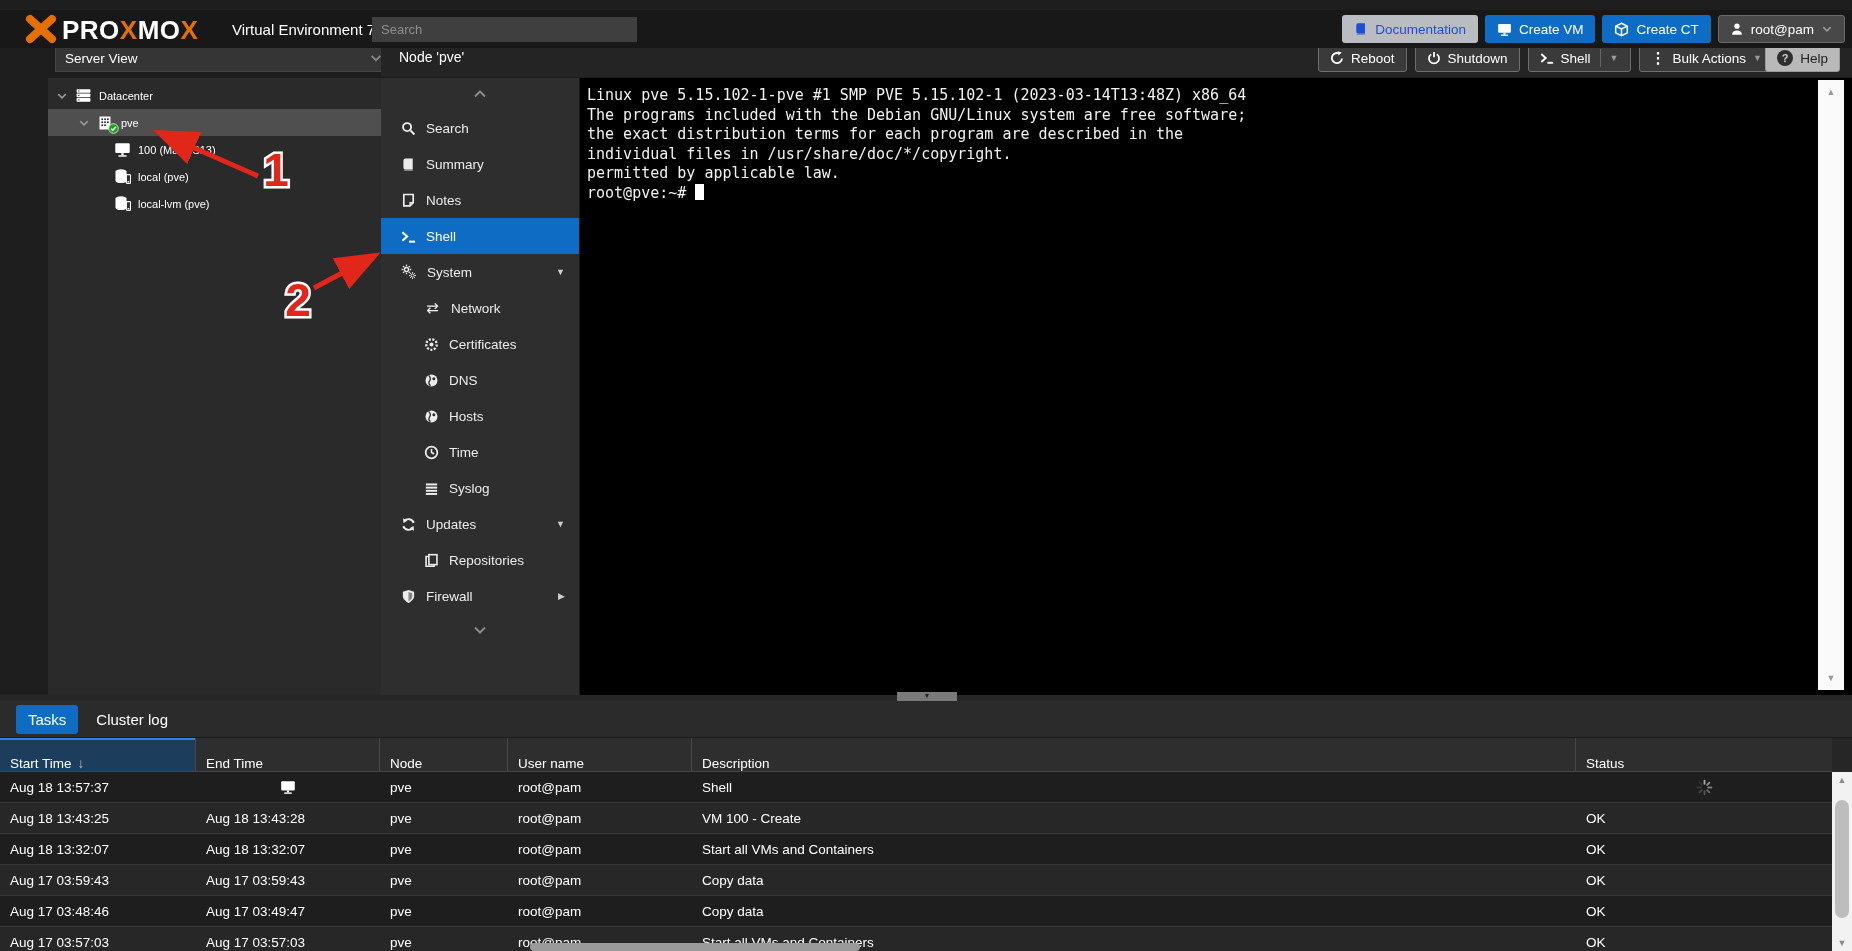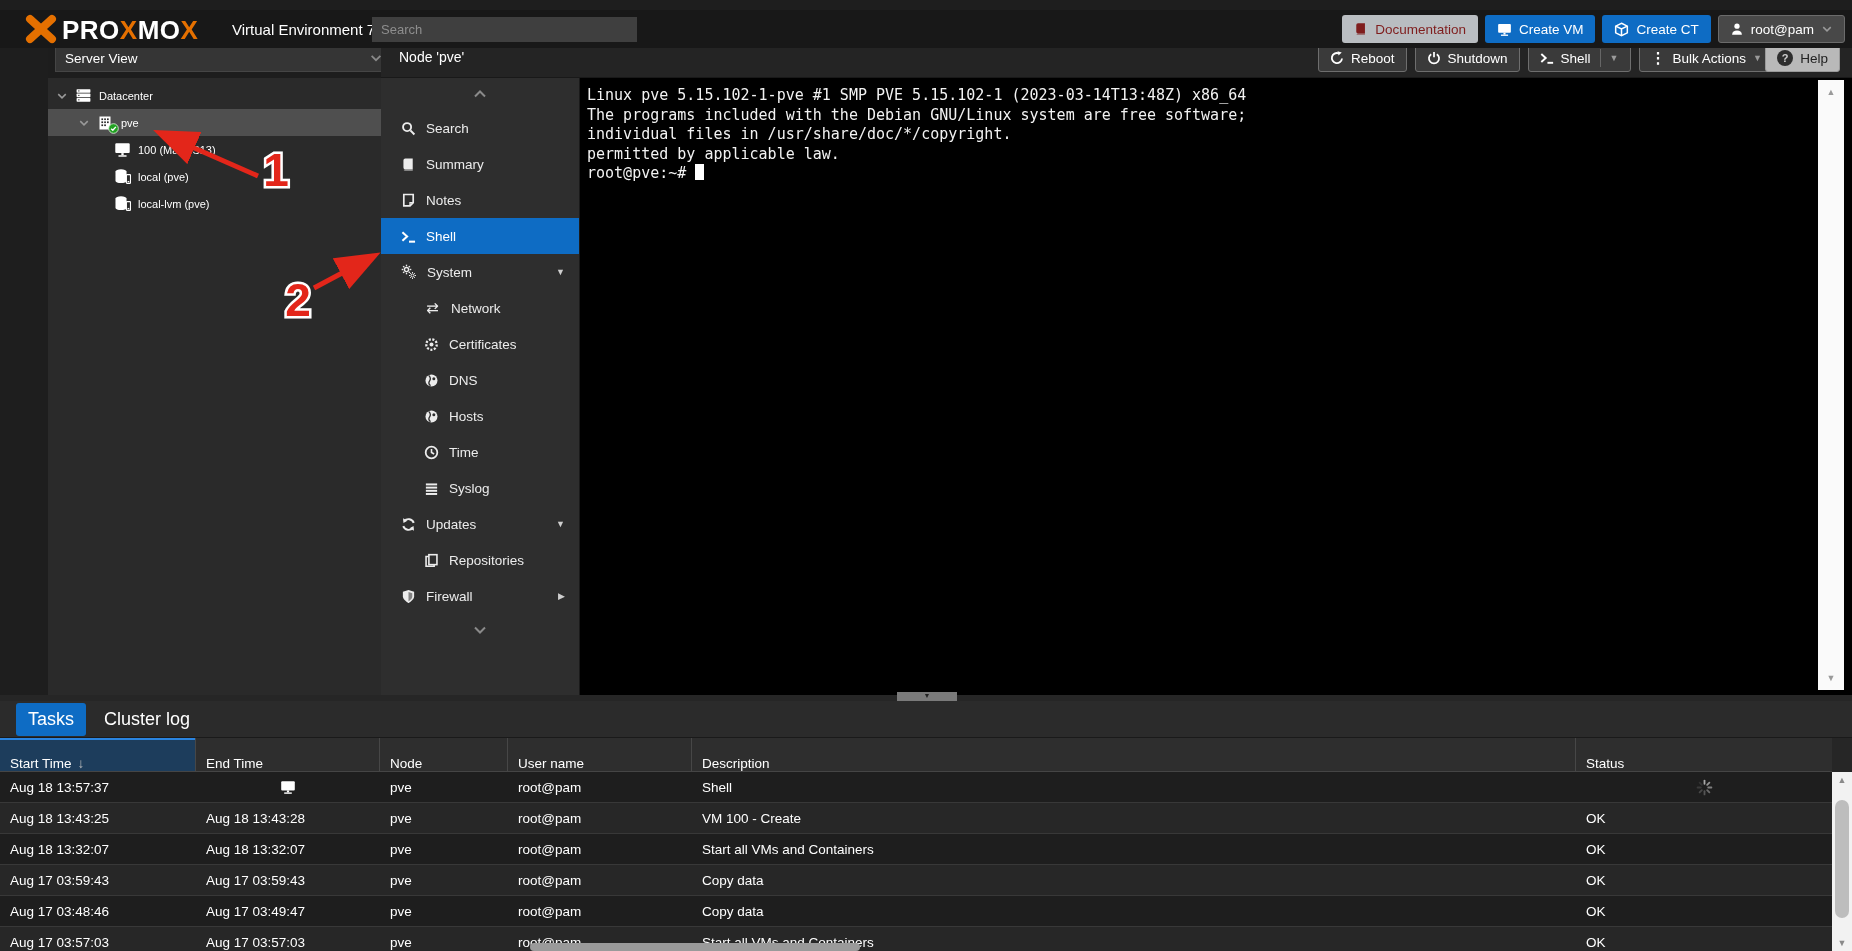--- a/index.html
+++ b/index.html
@@ -12,21 +12,21 @@
   .logo-x { position:absolute; left:24px; top:4px; }
   .brand { position:absolute; left:62px; top:5px; font-weight:bold; font-size:26px; letter-spacing:.5px; color:#fff; }
   .brand .ox { color:#e57000; }
   .subtitle { position:absolute; left:232px; top:11px; font-size:15px; color:#fff; }
   .search { position:absolute; left:372px; top:7px; width:265px; height:25px; background:#3f3f3f; border:none;
     color:#ddd; padding:0 9px; font-size:13px; outline:none; }
   .search::placeholder { color:#8e8e8e; }
   .tb-right { position:absolute; right:7px; top:5px; display:flex; gap:7px; }
   .tbtn { height:28px; display:flex; align-items:center; gap:7px; padding:0 11px; border-radius:3px;
     font-size:13.5px; cursor:pointer; border:1px solid transparent; }
-  .tbtn.light { background:#b9bdc1; color:#7f1d1d; }
+  .tbtn.light { background:#b9bdc1; color:#1d4ed8; }
   .tbtn.blue { background:#0e6cc4; color:#fff; }
   .tbtn.dark { background:#484848; color:#fff; border-color:#6b6b6b; }
 
   
   .treepanel { position:absolute; left:0; top:38px; width:380px; height:657px; background:#2a2a2a; border-right:1px solid #101010;margin-left:48px; }
   .tree-hdr { position:absolute; left:0; top:0; width:380px; height:40px; background:#1d1d1d; }
   .viewsel { position:absolute; left:7px; top:6px; width:338px; height:28px; background:#353535; border:1px solid #454545;
     display:flex; align-items:center; padding:0 9px; font-size:13.5px; color:#fff; cursor:pointer; }
   .viewsel .chev { margin-left:auto; color:#8a8a8a; }
   .gearbtn { position:absolute; left:351px; top:6px; width:28px; height:28px; background:#3c3c3c; border:1px solid #666;
@@ -72,21 +72,21 @@
 
   
   .splitter { position:absolute; left:0; top:695px; width:1852px; height:6px; background:#262626; }
   .split-handle { position:absolute; left:897px; top:-3px; width:60px; height:9px; background:#7a7a7a; color:#222;
     font-size:7px; text-align:center; line-height:8px; cursor:row-resize; }
 
   
   .bottom { position:absolute; left:0; top:701px; width:1852px; height:250px; background:#262626; }
   .tabs { position:absolute; left:0; top:0; width:1852px; height:37px; background:#2b2b2b; border-bottom:1px solid #1a1a1a;
     display:flex; align-items:center; gap:6px; padding-left:16px; }
-  .tab { padding:6px 12px; border-radius:3px; font-size:18px; color:#fff; cursor:pointer; }
+  .tab { padding:6px 12px; border-radius:3px; font-size:15px; color:#fff; cursor:pointer; }
   .tab.active { background:#0e6cc4; }
   .tbl-hdr { position:absolute; left:0; top:37px; width:1832px; height:34px; background:#2e2e2e; border-bottom:1px solid #454545; display:flex; }
   .th { display:flex; align-items:flex-end; padding:0 10px; font-size:13.5px; color:#fff; border-right:1px solid #474747; cursor:pointer; }
   .th.sorted { background:#1d3d5c; box-shadow:inset 0 2px 0 #2a84e0; }
   .sortarrow { margin-left:6px; color:#bfbfbf; }
   .rows { position:absolute; left:0; top:71px; width:1832px; height:179px; overflow:hidden; }
   .tr { display:flex; height:31px; border-bottom:1px solid #383838; cursor:pointer; }
   .tr:nth-child(odd){ background:#1e1e1e; } .tr:nth-child(even){ background:#272727; }
   .td { display:flex; align-items:center; padding:0 10px; font-size:13.5px; color:#fff; white-space:nowrap; overflow:hidden;text-align:center; }
   .c1{width:196px;} .c2{width:184px;} .c3{width:128px;} .c4{width:184px;} .c5{width:884px;} .c6{width:256px;}
@@ -485,20 +485,21 @@
           <use href="#i-chev-d"></use>
         </svg>
       </div>
   </div>
 
   <div class="term">
     <div class="tbody">
       <div class="tline">Linux pve 5.15.102-1-pve #1 SMP PVE 5.15.102-1 (2023-03-14T13:48Z) x86_64</div>
       <div class="tline"></div>
       <div class="tline">The programs included with the Debian GNU/Linux system are free software;</div>
+      <div class="tline">the exact distribution terms for each program are described in the</div>
       <div class="tline">individual files in /usr/share/doc/*/copyright.</div>
       <div class="tline"></div>
       <div class="tline">permitted by applicable law.</div>
       <div class="tline"><span>root@pve:~#</span><span class="cursor"></span></div>
     </div>
     <div class="term-sb">
       <div class="sbup">▲</div>
       <div class="sbdn">▼</div>
     </div>
   </div>

